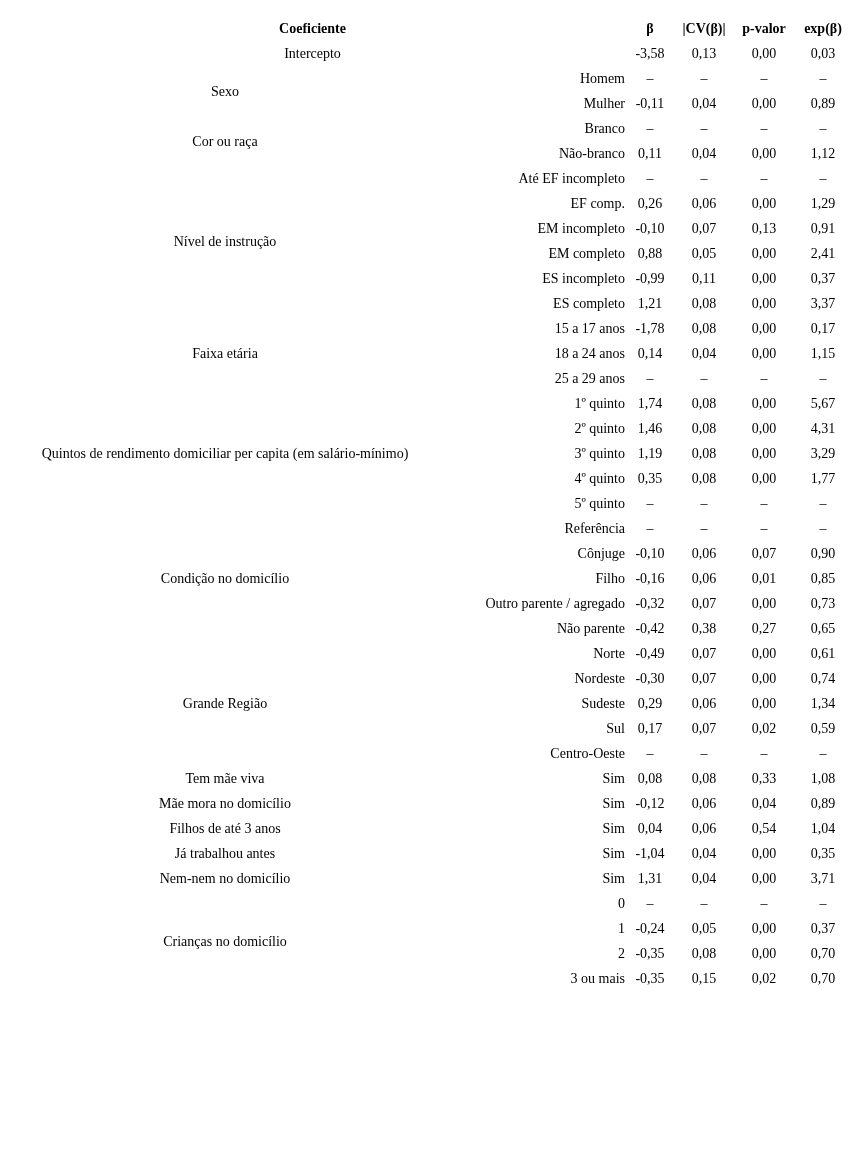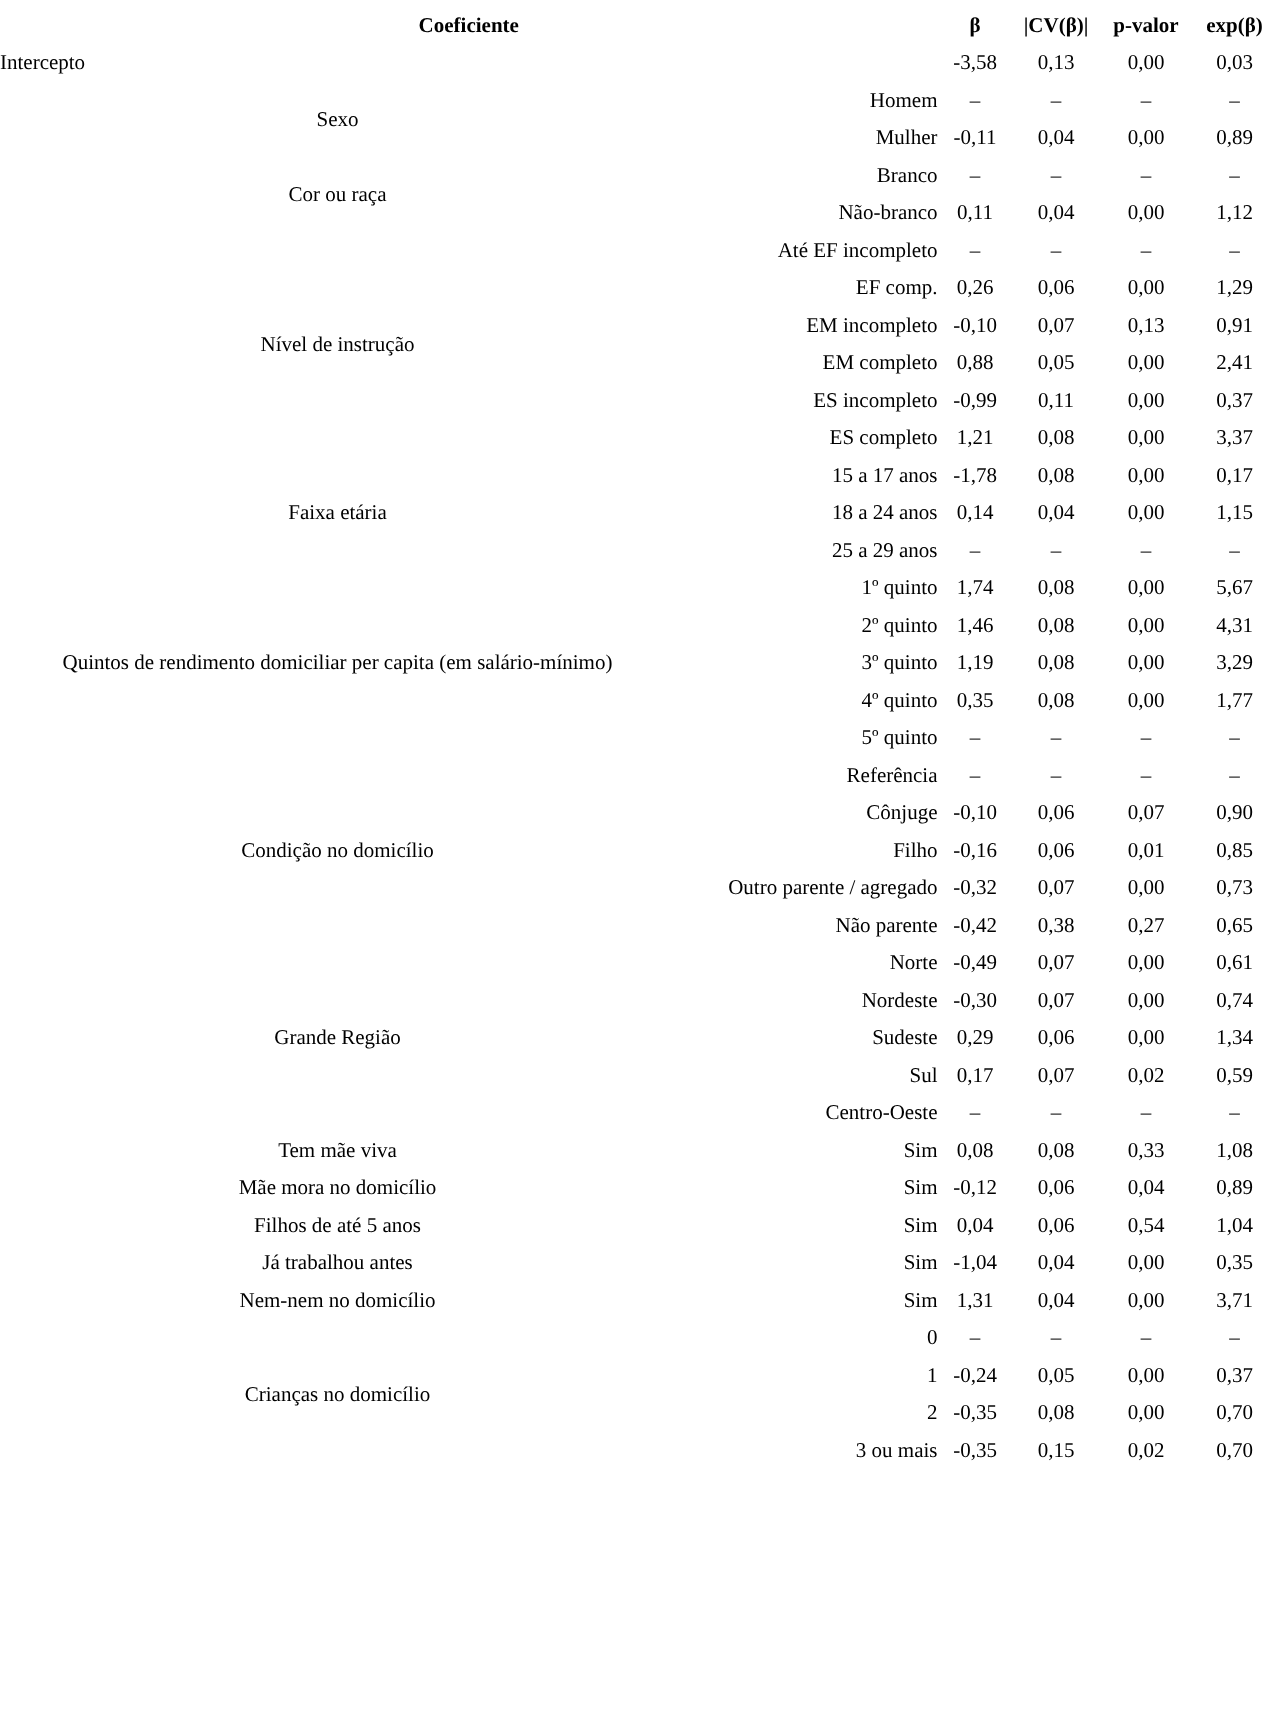--- a/index.html
+++ b/index.html
@@ -3,21 +3,21 @@
 <meta charset="utf-8">
 <style>
   html, body { margin: 0; padding: 0; background: #ffffff; }
   .page {
     width: 851px;
     height: 1153px;
     background: #ffffff;
     color: #000000;
     font-family: "Liberation Serif", "DejaVu Serif", serif;
     box-sizing: border-box;
-    padding-top: 5px;
+    padding-top: 16px;
     overflow: hidden;
   }
   table.coef {
     border-collapse: collapse;
     table-layout: fixed;
     width: 851px;
   }
   table.coef th, table.coef td {
     padding: 0;
     height: 25px;
@@ -25,21 +25,21 @@
     font-size: 14px;
     font-weight: normal;
     white-space: nowrap;
     overflow: hidden;
     vertical-align: middle;
   }
   table.coef th { font-weight: bold; text-align: center; }
   th.coef-head { text-align: center; }
   td.group-label { text-align: center; padding-left: 8px; vertical-align: middle; }
   td.category { text-align: right; padding-left: 2px; }
-  td.span-label { text-align: left; }
+  td.span-label { text-align: center; }
   td.num { text-align: center; }
 </style>
 </head>
 <body>
 
 <div class="page">
   <table class="coef">
     <colgroup>
       <col style="width:450px">
       <col style="width:175px">
@@ -278,21 +278,21 @@
         </tr>
         <tr>
           <td rowspan="1" class="group-label">Mãe mora no domicílio</td>
           <td class="category">Sim</td>
           <td class="num">-0,12</td>
           <td class="num">0,06</td>
           <td class="num">0,04</td>
           <td class="num">0,89</td>
         </tr>
         <tr>
-          <td rowspan="1" class="group-label">Filhos de até 5 anos</td>
+          <td rowspan="1" class="group-label">Filhos de até 3 anos</td>
           <td class="category">Sim</td>
           <td class="num">0,04</td>
           <td class="num">0,06</td>
           <td class="num">0,54</td>
           <td class="num">1,04</td>
         </tr>
         <tr>
           <td rowspan="1" class="group-label">Já trabalhou antes</td>
           <td class="category">Sim</td>
           <td class="num">-1,04</td>

